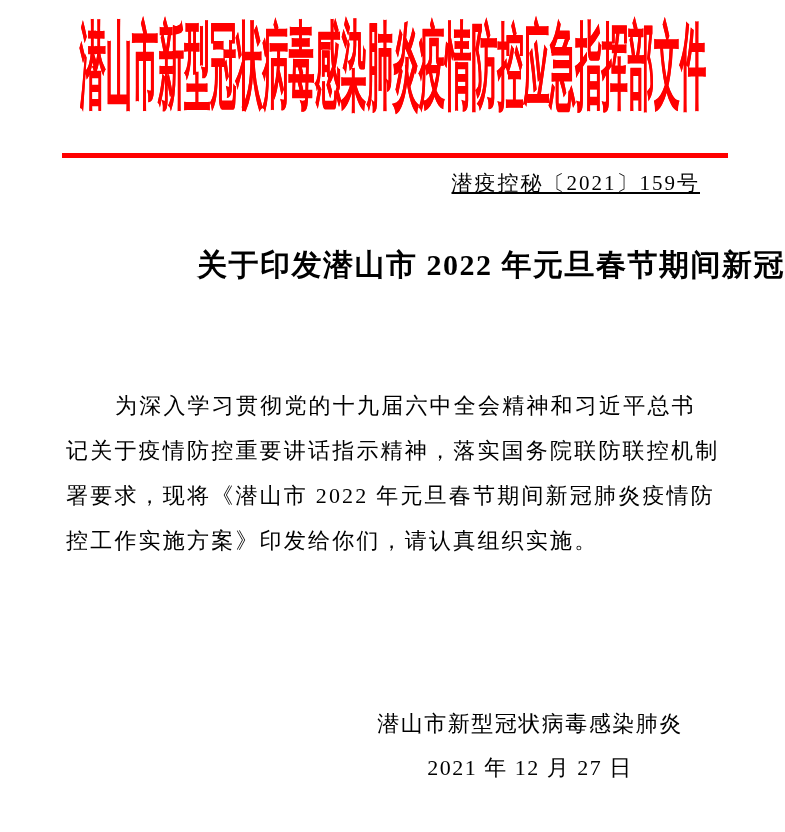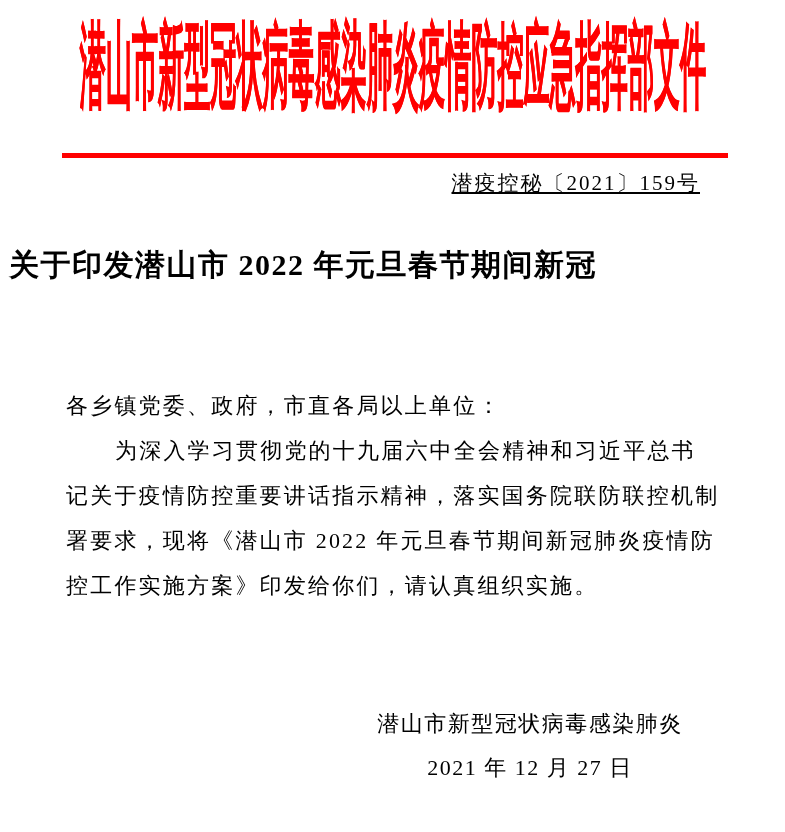--- a/index.html
+++ b/index.html
@@ -57,21 +57,21 @@
     letter-spacing: 2px;
     white-space: nowrap;
     text-decoration: underline;
   }
   
   .title {
     position: absolute;
     top: 240px;
     left: 0;
     right: 0;
-    text-align: left;
+    text-align: right;
     font-size: 30px;
     font-weight: bold;
     line-height: 49px;
     letter-spacing: 1.5px;
     padding-left: 9px;
   }
   
   .body-text {
     position: absolute;
     top: 383px;
@@ -108,21 +108,20 @@
 
   <div class="redline"></div>
 
   <div class="docnum">潜疫控秘〔2021〕159号</div>
 
   <div class="title">
     <div>关于印发潜山市 2022 年元旦春节期间新冠</div>
   </div>
 
   <div class="body-text">
-    <div class="body-line">各乡镇党委、政府，市直各局以上单位：</div>
     <div class="body-line indent">为深入学习贯彻党的十九届六中全会精神和习近平总书</div>
     <div class="body-line">记关于疫情防控重要讲话指示精神，落实国务院联防联控机制</div>
     <div class="body-line">署要求，现将《潜山市 2022 年元旦春节期间新冠肺炎疫情防</div>
     <div class="body-line">控工作实施方案》印发给你们，请认真组织实施。</div>
   </div>
 
   <div class="signature">
     <div>潜山市新型冠状病毒感染肺炎</div>
     <div>2021 年 12 月 27 日</div>
   </div>

